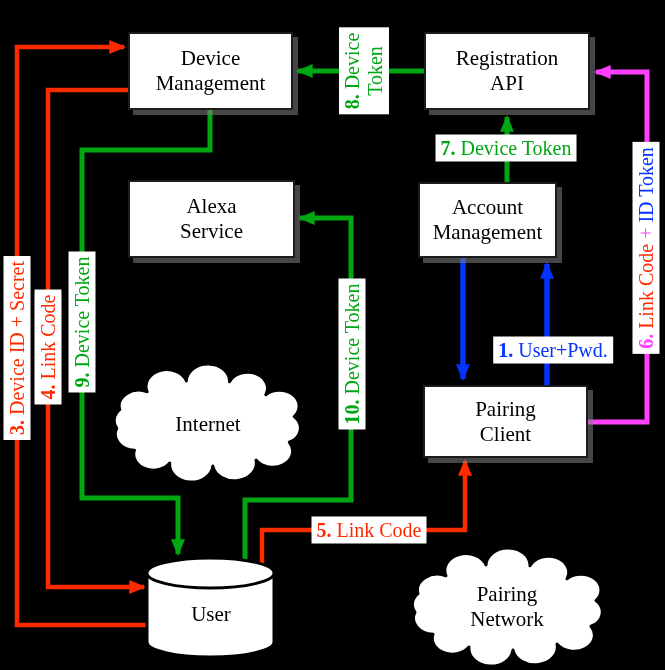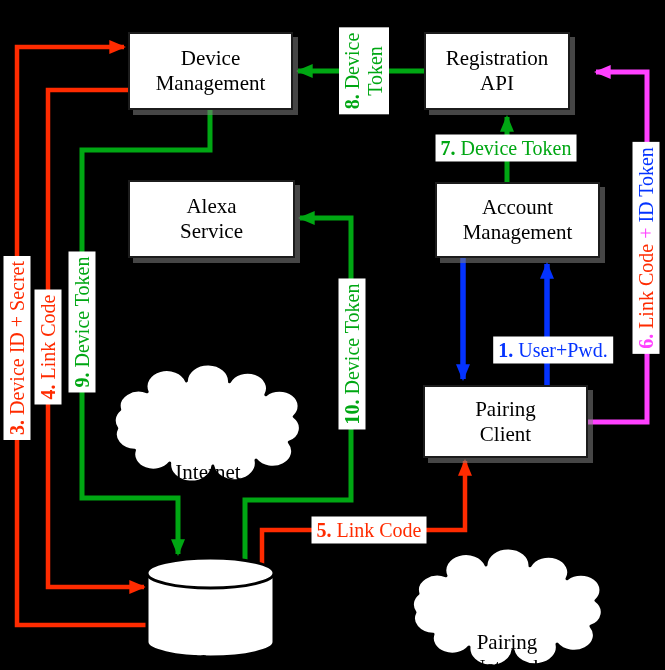--- a/index.html
+++ b/index.html
@@ -11,21 +11,21 @@
   body{font-family:"Liberation Sans",sans-serif;}
   .stage{position:relative;width:665px;height:670px;background:var(--bg);overflow:hidden;font-family:Liberation Serif, serif;}
   .stage svg{position:absolute;left:0;top:0;overflow:visible;}
 
   .node{position:absolute;background:var(--box_fill);border:2px solid var(--box_border);
         box-shadow:5px 5px 0 rgba(128,128,128,.55);
         display:flex;flex-direction:column;align-items:center;justify-content:center;
         font-size:21px;line-height:25px;color:var(--text);text-align:center;}
   .cloud-text,.cyl-text{position:absolute;display:flex;flex-direction:column;align-items:center;
         justify-content:center;font-size:21px;line-height:25px;color:var(--text);text-align:center;
-        transform:translate(-50%,-50%);white-space:nowrap;margin-top:48px;}
+        transform:translate(-50%,-50%);white-space:nowrap;}
 
   .lbl{position:absolute;background:#fff;white-space:nowrap;font-size:20px;line-height:23px;
        padding:2px 5px;text-align:center;}
   .lbl .num{font-weight:bold;}
   .horiz{transform:translate(-50%,-50%);text-align:right;}
   .vert{transform:translate(-50%,-50%) rotate(-90deg);}
 
   .c-red{color:var(--red);} .c-green{color:var(--green);}
   .c-blue{color:var(--blue);} .c-magenta{color:var(--magenta);}
 
@@ -88,29 +88,29 @@
     <g>
       <path class="shape" d="M147,573 L147,642 A63.5,15 0 0 0 274,642 L274,573 Z"></path>
       <ellipse class="shape" cx="210.5" cy="573" rx="63.5" ry="15"></ellipse>
     </g>
   </svg>
 
   <div class="node" style="left:128px;top:32px;width:165px;height:78px">
     <div>Device</div>
     <div>Management</div>
   </div>
-  <div class="node" style="left:424px;top:32px;width:146px;height:78px">
+  <div class="node" style="left:424px;top:32px;width:166px;height:78px">
     <div>Registration</div>
     <div>API</div>
   </div>
   <div class="node" style="left:128px;top:180px;width:167px;height:78px">
     <div>Alexa</div>
     <div>Service</div>
   </div>
-  <div class="node" style="left:435px;top:182px;width:165px;height:76px">
+  <div class="node" style="left:418px;top:182px;width:139px;height:76px">
     <div>Account</div>
     <div>Management</div>
   </div>
   <div class="node" style="left:423px;top:385px;width:165px;height:73px">
     <div>Pairing</div>
     <div>Client</div>
   </div>
 
   <div class="cloud-text" style="left:208px;top:424px">
     <div>Internet</div>

